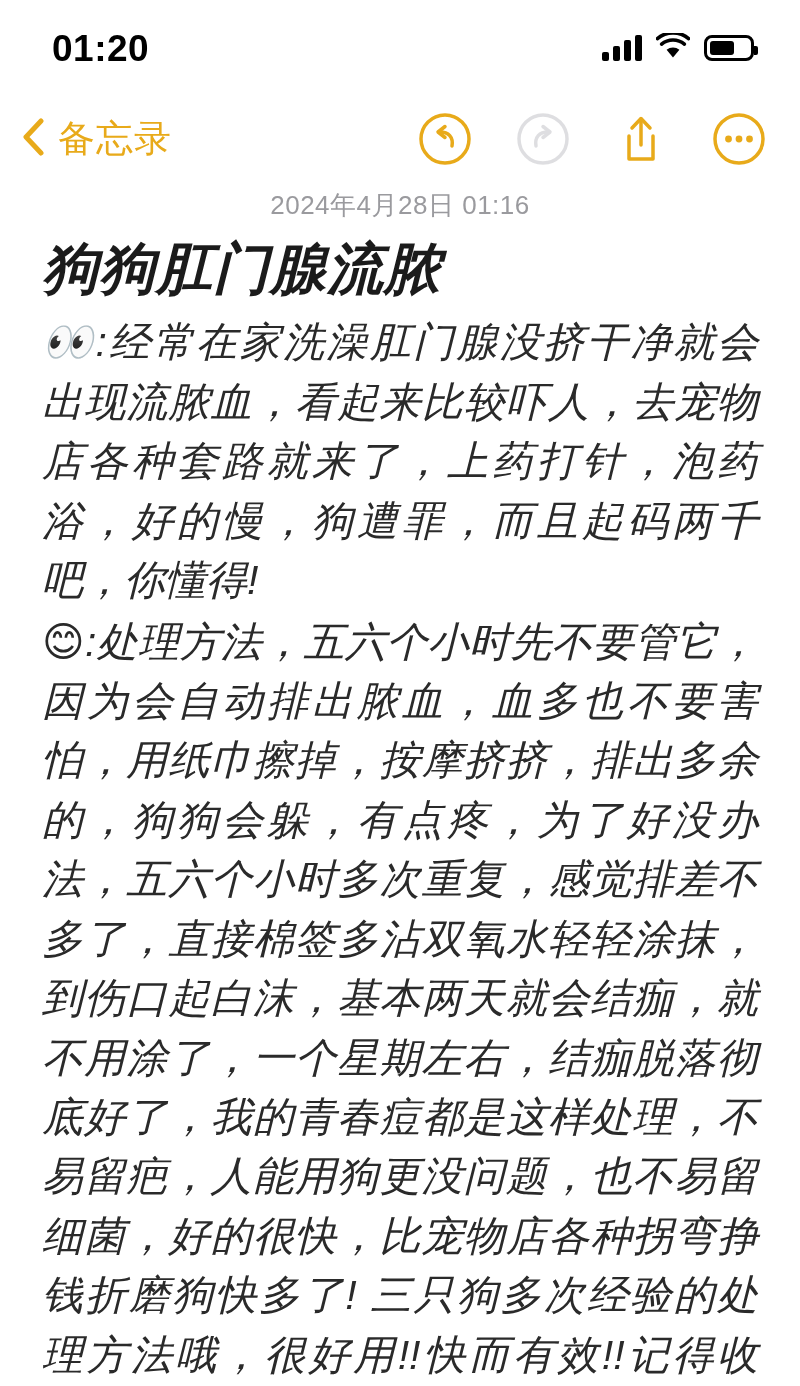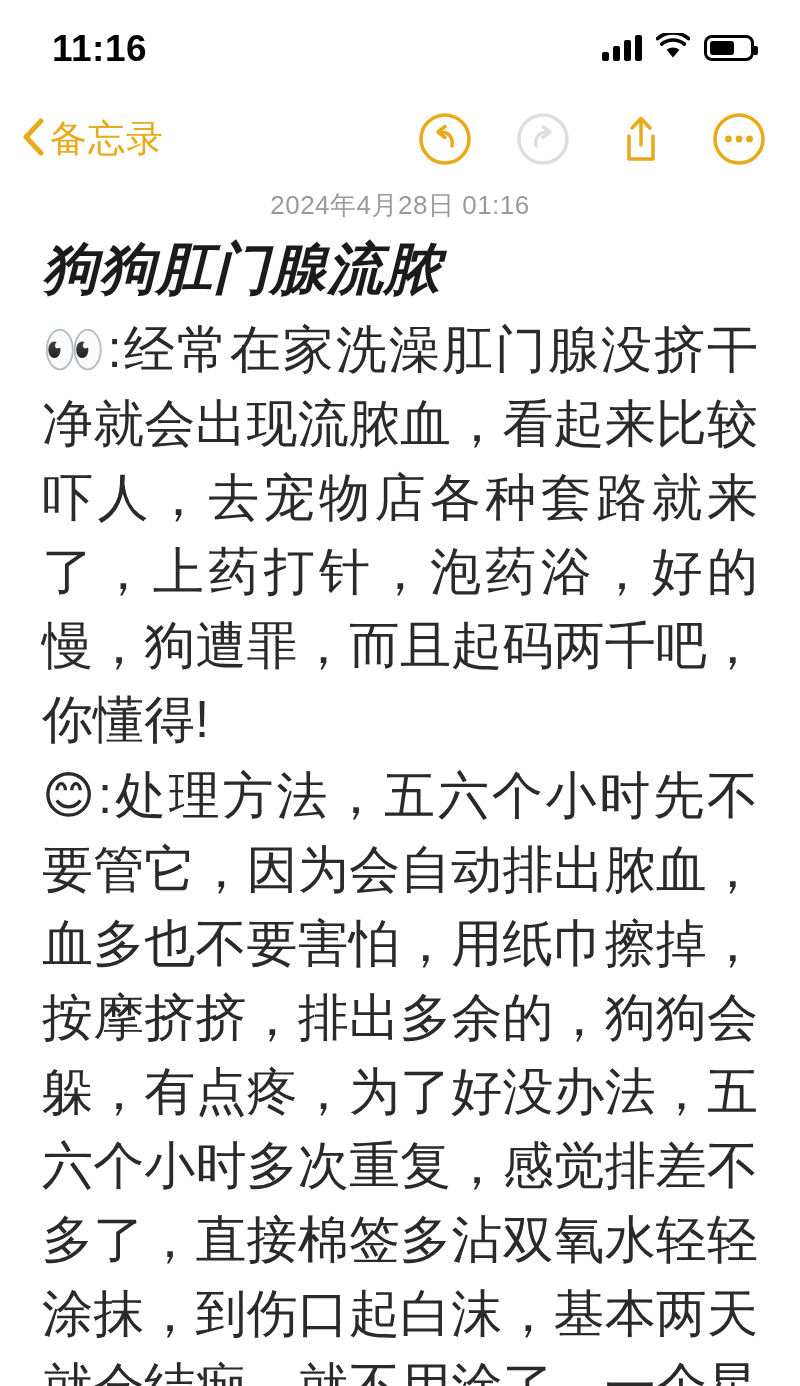--- a/index.html
+++ b/index.html
@@ -94,21 +94,21 @@
     flex: 0 0 86px;
     display: flex;
     align-items: center;
     padding: 0 34px 0 22px;
     box-sizing: border-box;
     position: relative;
   }
   .back-group {
     display: flex;
     align-items: center;
-    gap: 6px;
+    gap: 14px;
     color: #e8aa1a;
     cursor: pointer;
   }
   .chevron-left {
     width: 22px;
     height: 38px;
   }
   .back-label {
     font-size: 37px;
     color: #e8aa1a;
@@ -149,36 +149,37 @@
   .note-title {
     font-size: 56px;
     font-weight: bold;
     color: #1b1b1b;
     letter-spacing: 1px;
     margin: 0 0 10px 0;
     line-height: 1.22;
     font-style: italic;
   }
   .note-paragraph {
-    font-size: 51px;
+    font-size: 41px;
     line-height: 1.45;
     color: #2a2a2a;
     margin: 0 0 2px 0;
     text-align: justify;
     text-justify: inter-ideograph;
     word-break: break-all;
+    font-style: italic;
   }
 </style>
 </head>
 <body>
 
 <div class="screen">
 
   <div class="status-bar">
-    <div class="status-time">11:16</div>
+    <div class="status-time">01:20</div>
     <div class="status-right">
       <div class="signal">
         <i></i>
           <i></i>
           <i></i>
           <i></i>
       </div>
       <div>
         <svg class="wifi-icon" viewBox="0 0 34 26" aria-hidden="true">
           <path d="M17 24.5 L10.6 16.8 A10.2 10.2 0 0 1 23.4 16.8 Z" fill="#000"></path>

